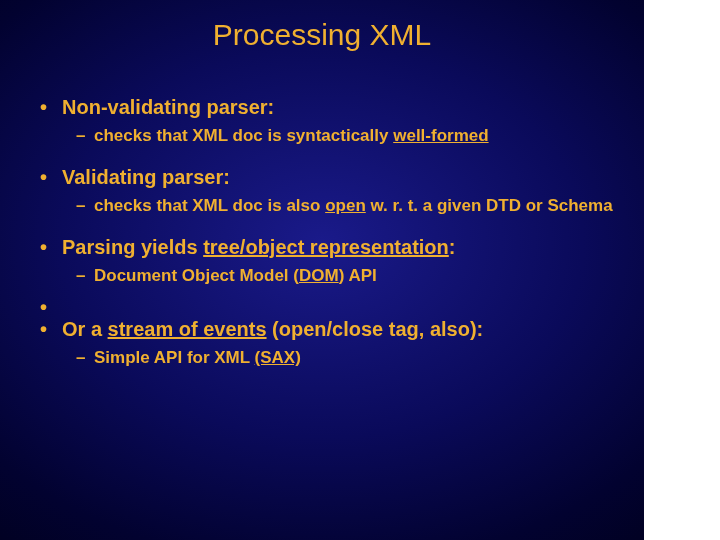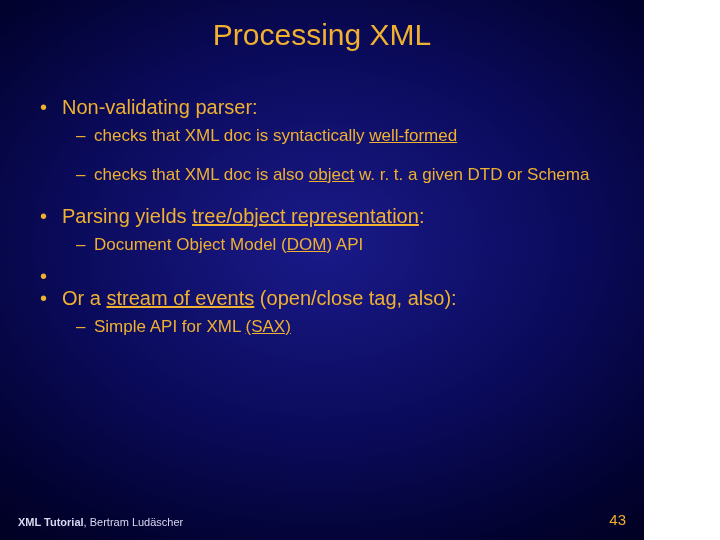--- a/index.html
+++ b/index.html
@@ -20,20 +20,21 @@
   .title {
     text-align: center;
     color: #f0b030;
     font-size: 30px;
     padding-top: 18px;
     font-weight: 400;
   }
   .content {
     padding: 28px 28px 0 36px;
     color: #f0b030;
+    font-weight: bold;
   }
   .bullet-1 {
     font-size: 20px;
     margin: 14px 0 4px 0;
     padding-left: 26px;
     position: relative;
     line-height: 1.35;
   }
   .bullet-1::before {
     content: "•";
@@ -89,42 +90,39 @@
 
   <div class="content">
 
     <div class="bullet-1">
       <span>Non-validating parser</span><span>:</span>
     </div>
     <div class="bullet-2">
       <span>checks that XML doc is syntactically </span><span class="underline">well-formed</span><span></span>
     </div>
 
+    <div class="bullet-1">
+      <span>Validating parser</span><span>:</span>
+    </div>
     <div class="bullet-2">
-      <span>checks that XML doc is also </span><span class="underline">object</span><span> w. r. t. a given DTD or Schema</span>
+      <span>checks that XML doc is also </span><span class="underline">open</span><span> w. r. t. a given DTD or Schema</span>
     </div>
 
     <div class="bullet-1">
       <span>Parsing yields </span><span class="underline">tree/object representation</span><span>:</span>
     </div>
     <div class="bullet-2" style="margin-bottom:4px;">
       <span>Document Object Model (</span><span class="underline">DOM</span><span>) API</span>
     </div>
 
     <div class="bullet-1 empty" style="margin:6px 0 2px 0; min-height:20px;"></div>
 
     <div class="bullet-1" style="margin-top:2px;">
       <span>Or a </span><span class="underline">stream of events</span><span> (open/close tag, also):</span>
     </div>
     <div class="bullet-2">
       <span>Simple API for XML </span><span class="underline">(SAX)</span><span></span>
     </div>
 
   </div>
 
-  <div class="footer">
-    <div class="footer-left">
-      <span class="bold">XML Tutorial</span><span>, Bertram Ludäscher</span>
-    </div>
-    <div class="footer-right">43</div>
-  </div>
 
 </div>
 
 </body></html>

